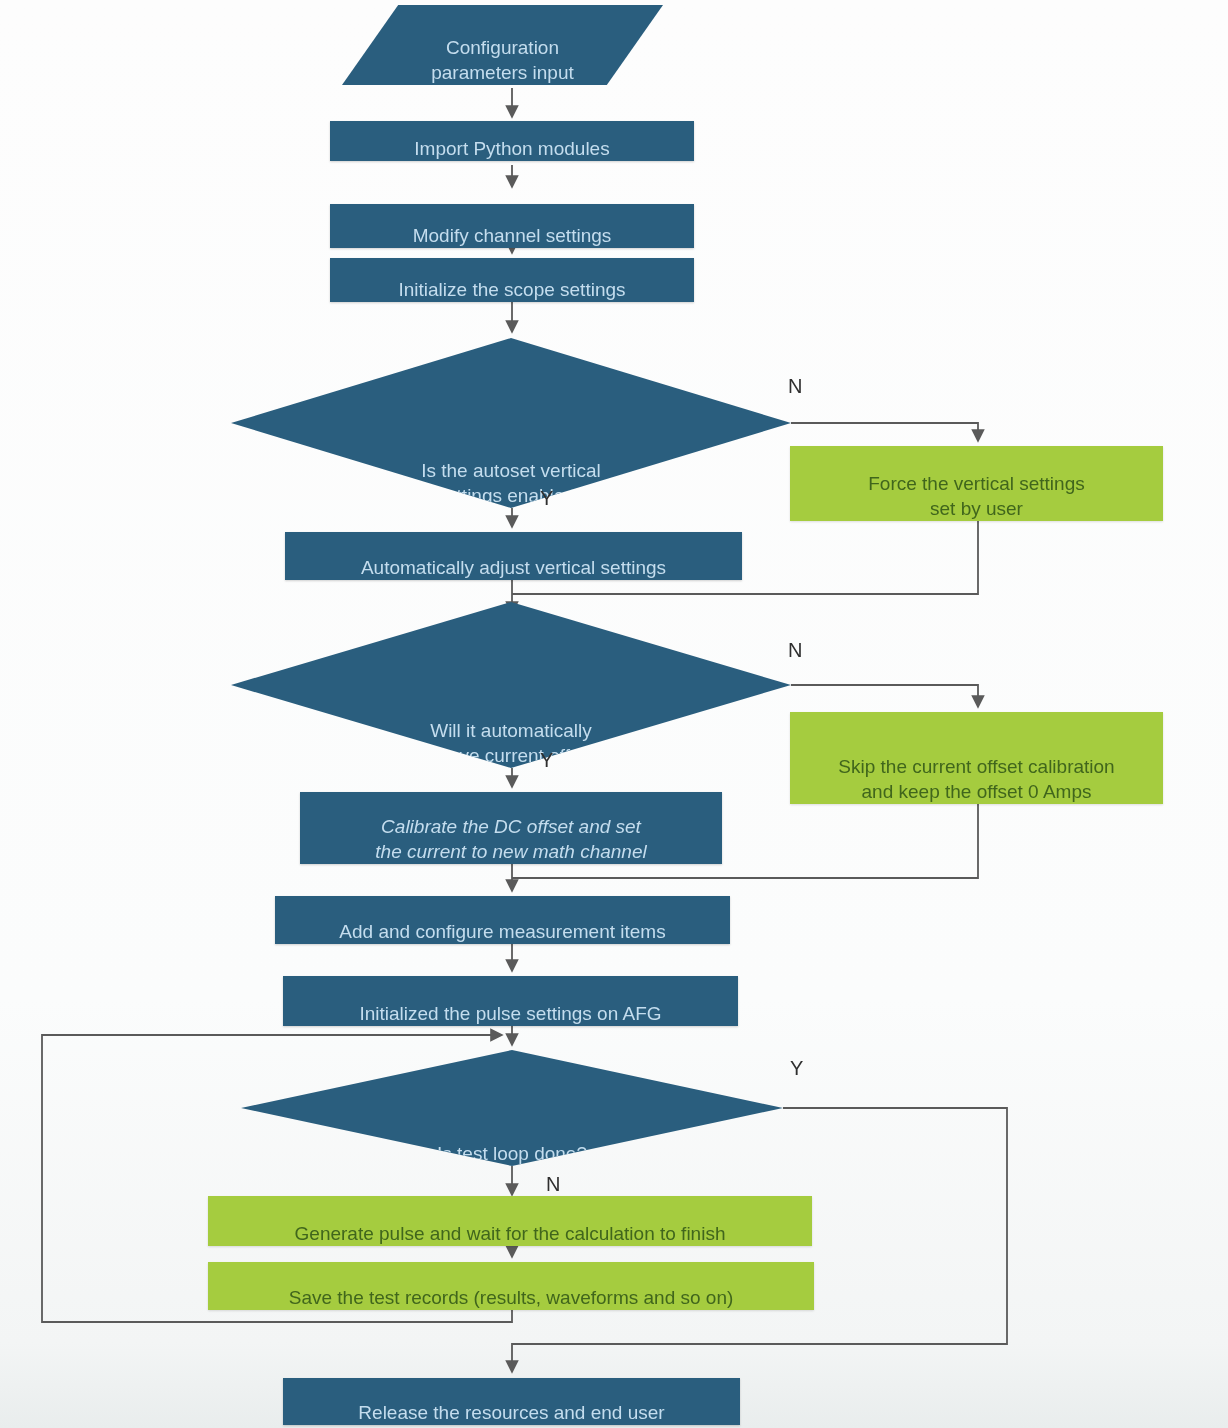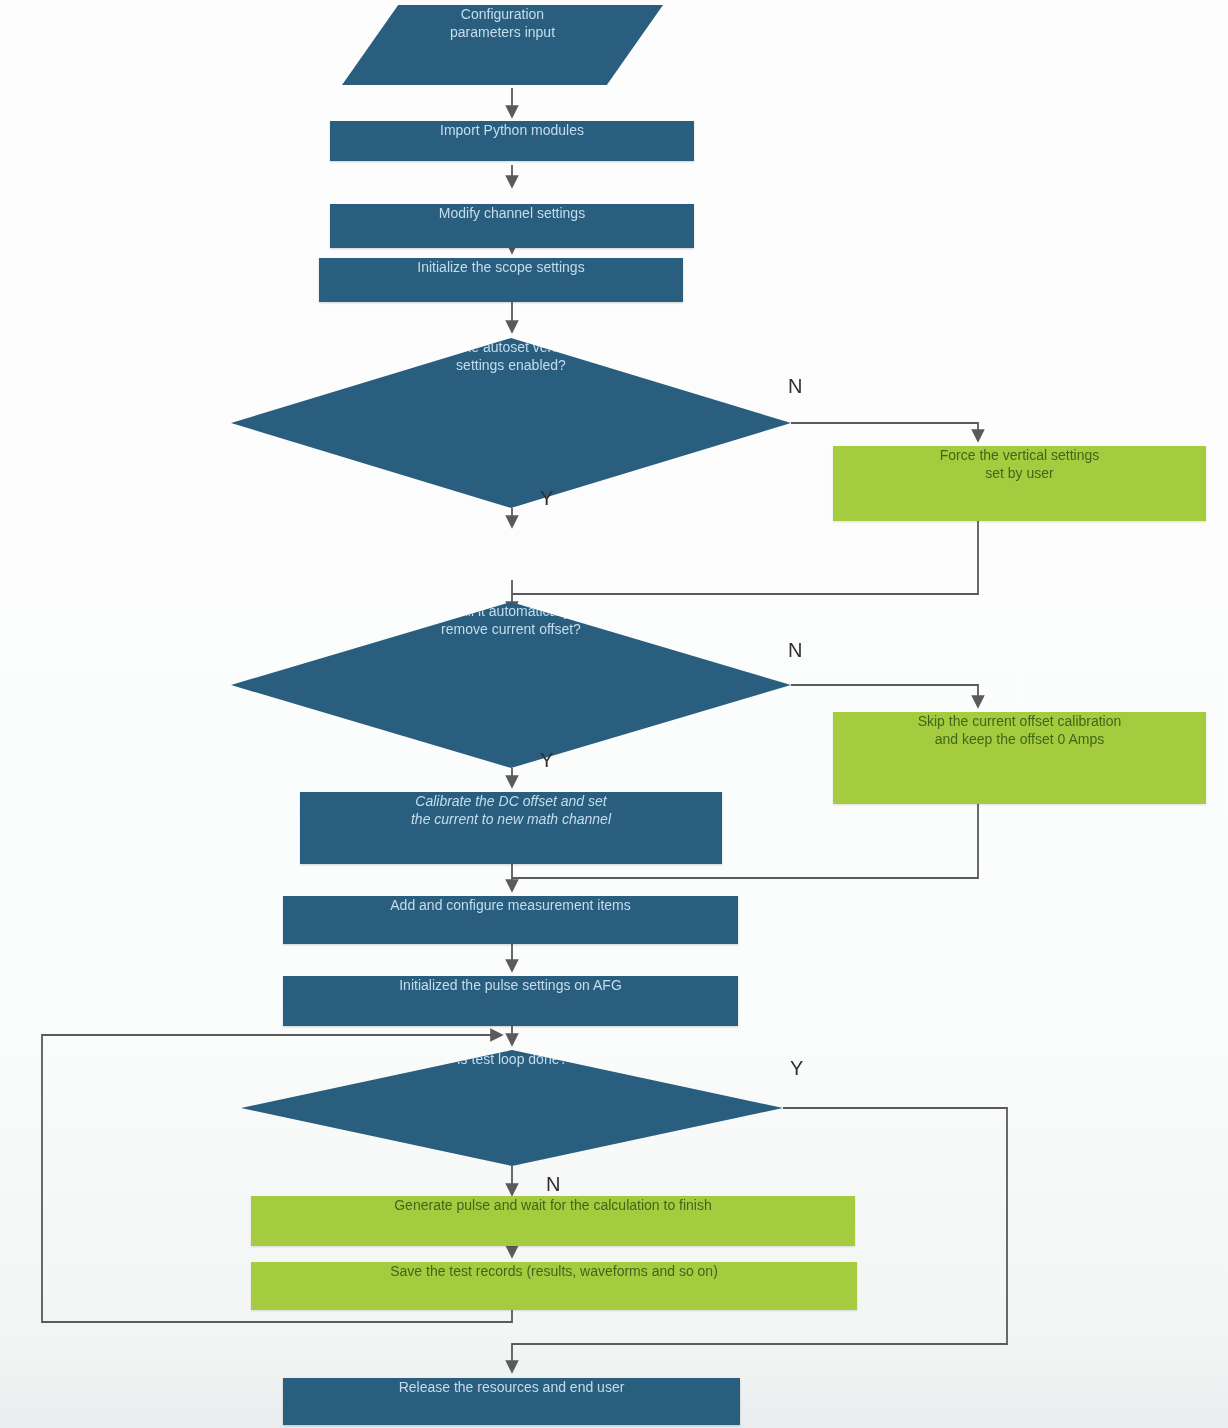--- a/index.html
+++ b/index.html
@@ -18,37 +18,36 @@
   }
   #connectors {
     position: absolute;
     left: 0; top: 0;
     width: 1228px;
     height: 1428px;
   }
   .node {
     position: absolute;
     display: flex;
-    align-items: flex-start;
+    align-items: flex-end;
     justify-content: center;
     text-align: center;
     box-sizing: border-box;
-    font-size: 14px;
+    font-size: 19px;
     line-height: 1.32;
   }
   .blue {
     background: var(--node-blue, #2a5e7e);
     color: var(--text-on-blue, #c4ddee);
     box-shadow: 0 1px 2px rgba(0,0,0,0.18);
   }
   .green {
     background: var(--node-green, #a5cc3f);
     color: var(--text-on-green, #40661c);
     box-shadow: 0 1px 2px rgba(0,0,0,0.12);
-    margin-left: 43px;
   }
   .diamond {
     clip-path: polygon(50% 0, 100% 50%, 50% 100%, 0 50%);
     box-shadow: none;
   }
   .para {
     clip-path: polygon(17.5% 0, 100% 0, 82.5% 100%, 0 100%);
     box-shadow: none;
   }
   .node-label {
@@ -99,29 +98,32 @@
   </div>
 
   <div class="node blue" style="left:330px; top:121px; width:364px; height:40px;">
     <div class="node-label">Import Python modules</div>
   </div>
 
   <div class="node blue" style="left:330px; top:192px; width:364px; height:44px;margin-top:12px;">
     <div class="node-label">Modify channel settings</div>
   </div>
 
-  <div class="node blue" style="left:319px; top:258px; width:364px; height:44px;">
+  <div class="node blue" style="left:330px; top:258px; width:364px; height:44px;">
     <div class="node-label">Initialize the scope settings</div>
   </div>
 
   <div class="node blue diamond" style="left:231px; top:338px; width:560px; height:170px;">
     <div class="node-label">Is the autoset vertical
 settings enabled?</div>
   </div>
 
+  <div class="node blue" style="left:285px; top:532px; width:457px; height:48px;">
+    <div class="node-label">Automatically adjust vertical settings</div>
+  </div>
 
   <div class="node green" style="left:790px; top:446px; width:373px; height:75px;">
     <div class="node-label">Force the vertical settings
 set by user</div>
   </div>
 
   <div class="node blue diamond" style="left:231px; top:602px; width:560px; height:166px;">
     <div class="node-label">Will it automatically
 remove current offset?</div>
   </div>
@@ -129,21 +131,21 @@
   <div class="node green" style="left:790px; top:712px; width:373px; height:92px;">
     <div class="node-label">Skip the current offset calibration
 and keep the offset 0 Amps</div>
   </div>
 
   <div class="node blue" style="left:300px; top:792px; width:422px; height:72px;font-style:italic;">
     <div class="node-label">Calibrate the DC offset and set
 the current to new math channel</div>
   </div>
 
-  <div class="node blue" style="left:283px; top:896px; width:455px; height:48px;">
+  <div class="node blue" style="left:275px; top:896px; width:455px; height:48px;">
     <div class="node-label">Add and configure measurement items</div>
   </div>
 
   <div class="node blue" style="left:283px; top:976px; width:455px; height:50px;">
     <div class="node-label">Initialized the pulse settings on AFG</div>
   </div>
 
   <div class="node blue diamond" style="left:241px; top:1050px; width:542px; height:116px;">
     <div class="node-label">Is test loop done?</div>
   </div>

